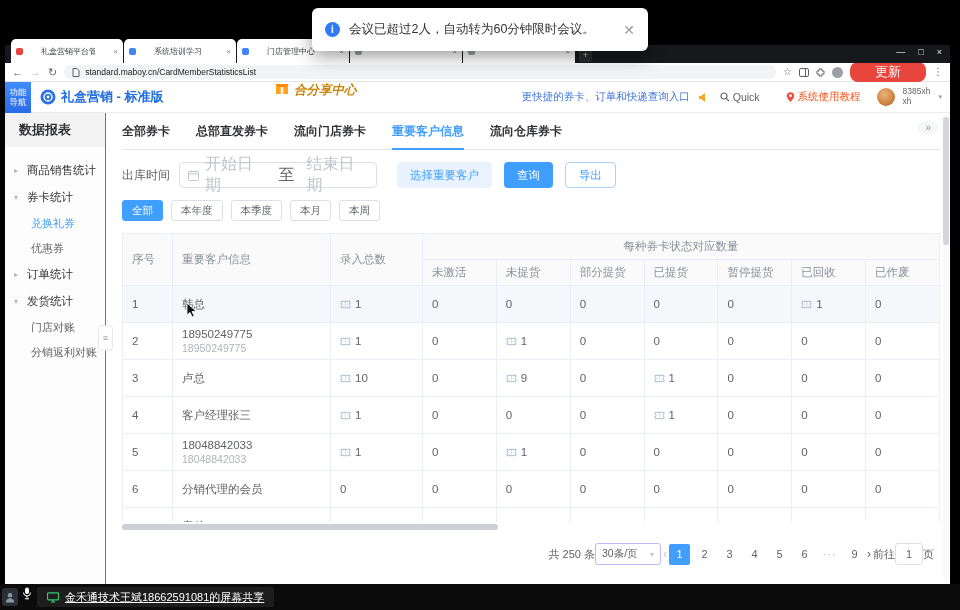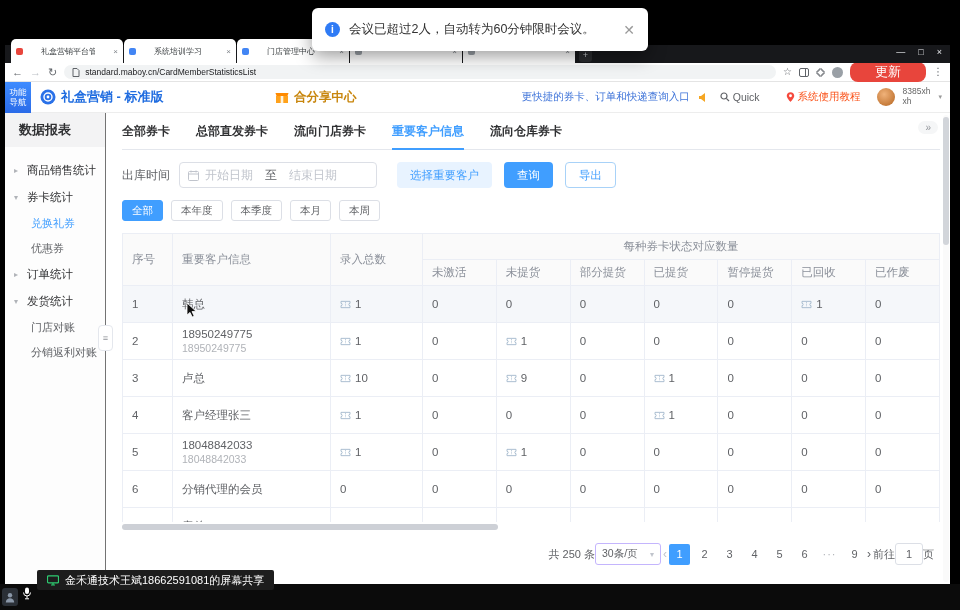--- a/index.html
+++ b/index.html
@@ -26,21 +26,21 @@
   .tb-right { display:flex; align-items:center; gap:7px; }
   .tb-ic { color:#5f6368; font-size:10px; line-height:1; }
   .tb-avatar { width:11px; height:11px; border-radius:50%; background:#9aa0a6; }
   .update-pill { background:var(--c-alert_red,#e8453c); color:#fff; font-size:13px; padding:1px 25px; border-radius:8px; }
 
   
   .appheader { height:31px; background:#fff; display:flex; align-items:center; border-bottom:1px solid #ededed; position:relative; }
   .func-nav { width:26px; height:31px; background:linear-gradient(180deg,#3f8cff,#2a6be8); color:#fff; font-size:8.5px; display:flex; flex-direction:column; align-items:center; justify-content:center; line-height:1.2; flex:0 0 auto; }
   .logo { display:flex; align-items:center; gap:5px; margin-left:9px; }
   .logo-text { color:var(--c-logo_blue,#1f6ce0); font-weight:bold; font-size:13px; white-space:nowrap; }
-  .center-brand { position:absolute; left:270px; top:0; height:100%; display:flex; align-items:center; gap:5px; }
+  .center-brand { position:absolute; left:270px; top:0; height:100%; display:flex; align-items:flex-start; gap:5px;font-style:italic; }
   .center-text { color:var(--c-brand_orange,#c8860d); font-weight:bold; font-size:12.5px; white-space:nowrap; }
   .header-right { margin-left:auto; display:flex; align-items:center; gap:8px; padding-right:8px; }
   .promo-text { color:var(--c-link_blue,#3f74d9); font-size:10.5px; white-space:nowrap; }
   .quick-wrap { display:flex; align-items:center; gap:3px; margin-left:4px; }
   .quick-label { color:#606266; font-size:10.5px; }
   .tutorial-wrap { display:flex; align-items:center; gap:3px; margin-left:18px; }
   .tutorial-text { color:var(--c-tutorial_red,#fa541c); font-size:10.5px; white-space:nowrap; }
   .user-avatar { width:18px; height:18px; border-radius:50%; background:radial-gradient(circle at 40% 35%, #f0b27a, #b4641f); margin-left:8px; flex:0 0 auto; }
   .user-block { font-size:8.5px; color:#666; line-height:1.15; }
   .user-caret { color:#999; font-size:7px; }
@@ -60,21 +60,21 @@
   .vthumb { position:absolute; top:2px; left:0; width:6px; height:128px; background:#d2d5da; border-radius:3px; }
 
   .main { flex:1; padding:10px 10px 0 16px; position:relative; min-width:0; }
   .ptabs { display:flex; gap:26px; border-bottom:1px solid #e4e7ed; }
   .ptab { font-size:12px; color:#303133; font-weight:bold; padding-bottom:8px; white-space:nowrap; }
   .ptab.active { color:var(--c-primary,#409eff); border-bottom:2px solid var(--c-primary,#409eff); margin-bottom:-1px; }
   .collapse-btn { position:absolute; right:12px; top:8px; color:#909399; background:#f5f6f7; border-radius:8px; padding:1px 7px; font-size:10px; }
 
   .filters { display:flex; align-items:center; margin-top:12px; }
   .flabel { font-size:12px; color:#606266; margin-right:9px; white-space:nowrap; }
-  .dateinput { width:198px; height:26px; border:1px solid #dcdfe6; border-radius:4px; display:flex; align-items:center; padding:0 8px; gap:6px; font-size:12px; }
+  .dateinput { width:198px; height:26px; border:1px solid #dcdfe6; border-radius:4px; display:flex; align-items:center; padding:0 8px; gap:6px; font-size:16px; }
   .ph { color:#c0c4cc; }
   .sep { color:#606266; margin:0 6px; }
   .btn { height:26px; border:none; border-radius:4px; font-size:11.5px; padding:0 13px; display:flex; align-items:center; white-space:nowrap; font-family:inherit; }
   .btn-lightblue { background:#e8f3ff; color:var(--c-primary,#409eff); margin-left:20px; }
   .btn-primary { background:var(--c-primary,#409eff); color:#fff; margin-left:12px; }
   .btn-outline { background:#fff; border:1px solid #a8d2f8; color:var(--c-primary,#409eff); margin-left:12px; }
 
   .quick-chips { display:flex; gap:8px; margin-top:12px; }
   .chip { height:21px; padding:0 9px; font-size:10.5px; border-radius:3px; border:1px solid #dcdfe6; color:#606266; display:flex; align-items:center; background:#fff; }
   .chip.active { background:var(--c-primary,#409eff); border-color:var(--c-primary,#409eff); color:#fff; }
@@ -108,21 +108,21 @@
   
   .toast { position:absolute; left:312px; top:8px; width:336px; height:43px; background:#fff; border-radius:6px; box-shadow:0 5px 18px rgba(0,0,0,.4); display:flex; align-items:center; gap:9px; padding:0 13px; z-index:50; }
   .info-ic { width:15px; height:15px; border-radius:50%; background:#2f7bf5; color:#fff; font-size:10px; font-weight:bold; display:flex; align-items:center; justify-content:center; flex:0 0 auto; }
   .toast-text { font-size:12.5px; color:#333; white-space:nowrap; }
   .toast-close { margin-left:auto; color:#999; font-size:14px; }
 
   
   .bottombar { position:absolute; left:0; right:0; bottom:0; height:26px; background:#0b0b0b; }
   .share-avatar { position:absolute; left:2px; bottom:4px; width:16px; height:18px; background:#2a2f36; border-radius:3px; display:flex; align-items:center; justify-content:center; }
   .mic-wrap { position:absolute; left:22px; bottom:6px; }
-  .share-pill { position:absolute; left:37px; bottom:20px; height:20px; background:#1d1d1d; color:#fff; display:flex; align-items:center; gap:6px; padding:0 10px; font-size:11px; border-radius:2px; white-space:nowrap; }
+  .share-pill { position:absolute; left:37px; bottom:3px; height:20px; background:#1d1d1d; color:#fff; display:flex; align-items:center; gap:6px; padding:0 10px; font-size:11px; border-radius:2px; white-space:nowrap;text-decoration:underline; }
 
   .cursor { position:absolute; left:186px; top:302px; z-index:60; }
 </style>
 </head>
 <body>
 
 <div class="browser">
 
   <div class="tabbar">
     <div class="btabs" id="btabs">

